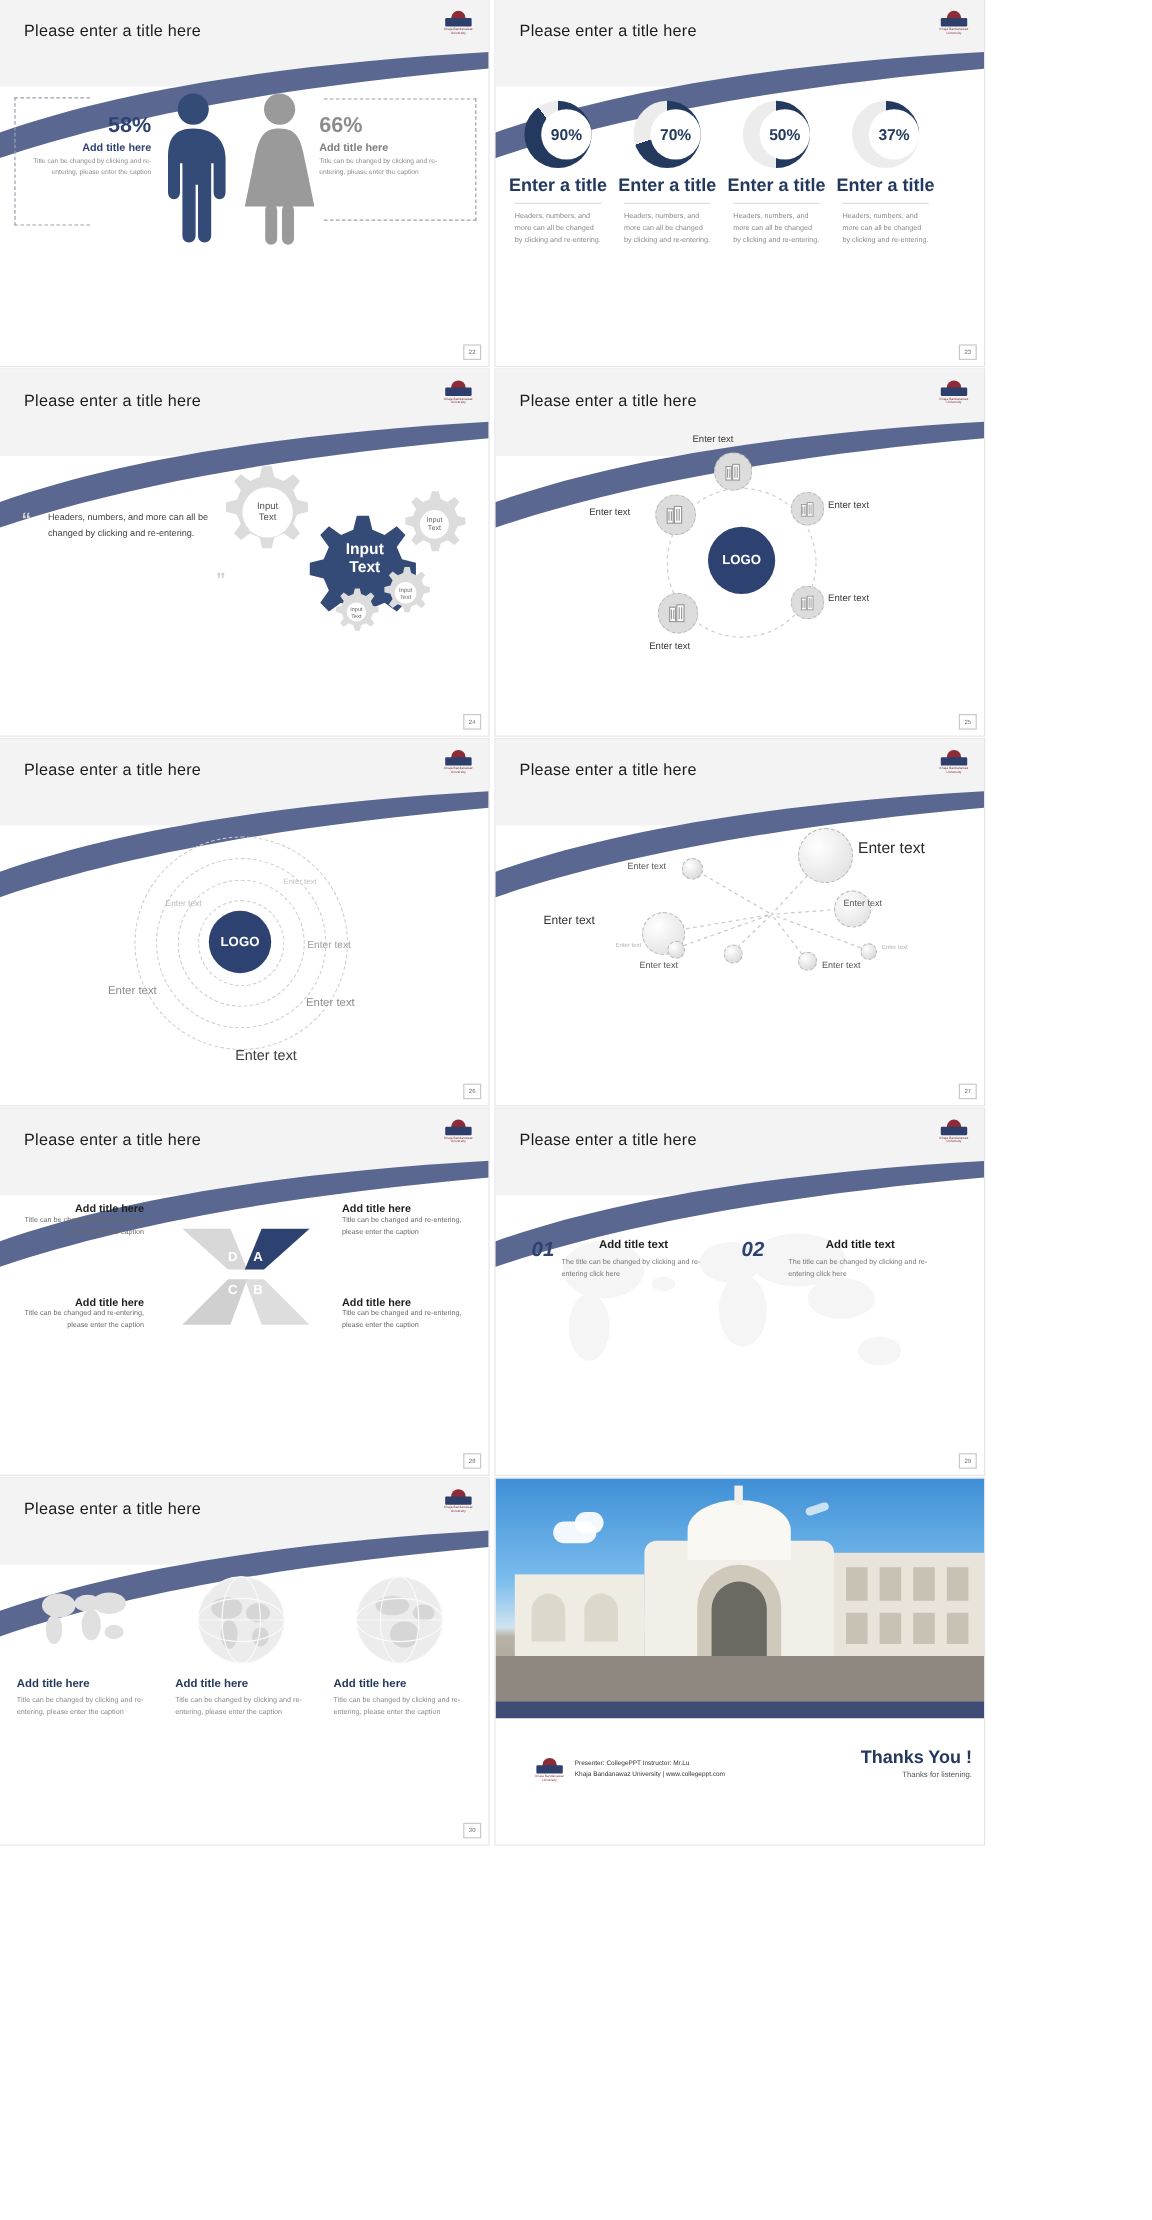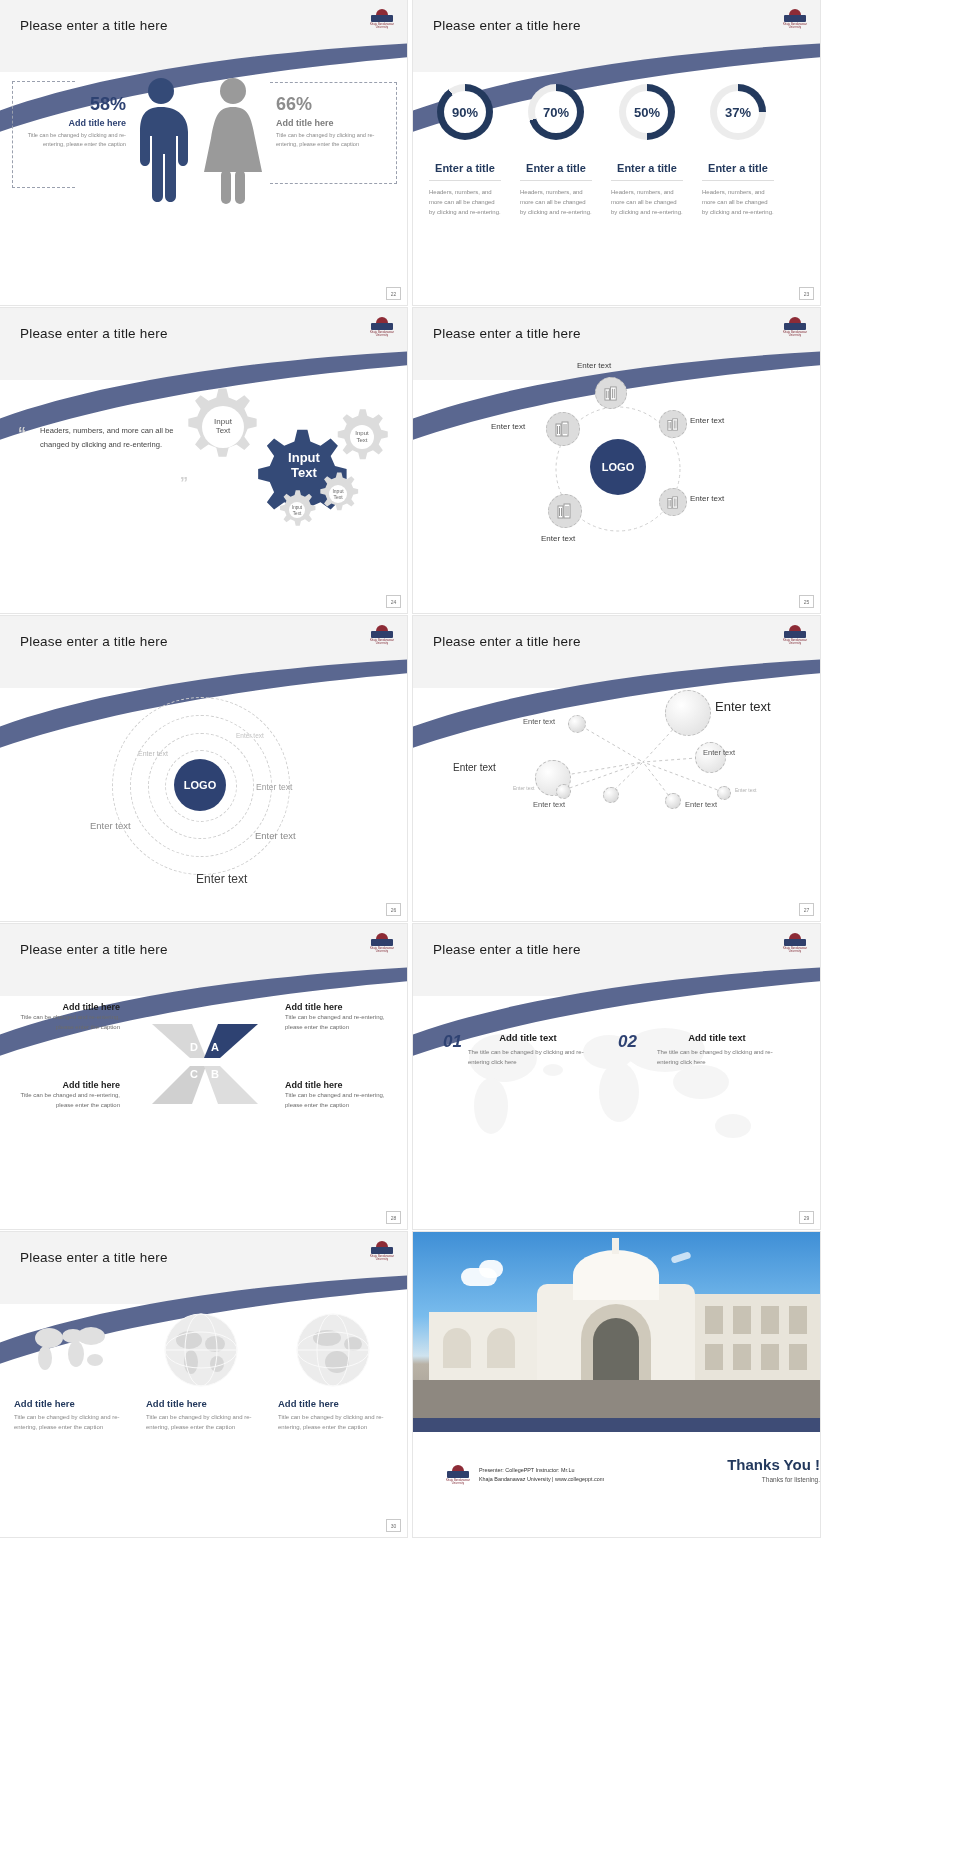--- a/index.html
+++ b/index.html
@@ -21,24 +21,24 @@
   .pg{position:absolute;}
   .pct{font-size:18px;font-weight:700;}
   .navy{color:#2e4272;}
   .gry{color:#8c8c8c;}
   .addt{font-size:9px;font-weight:700;color:#2e4272;margin-top:3px;}
   .addt.g{color:#7d7d7d;}
   .cap{font-size:5.6px;color:#8a8a8a;line-height:9px;margin-top:3px;}
   .dashbox{position:absolute;border:1px dashed #9aa0ae;}
 
   
-  .donut{width:56px;height:56px;border-radius:50%;display:flex;align-items:center;justify-content:center;position:relative;}
+  .donut{width:56px;height:56px;border-radius:50%;display:flex;align-items:center;justify-content:flex-end;position:relative;}
   .donut .inner{width:42px;height:42px;border-radius:50%;background:#fff;display:flex;align-items:center;justify-content:center;font-size:13px;font-weight:700;color:#23395d;}
   .dcol{width:88px;display:flex;flex-direction:column;align-items:center;}
-  .dtitle{font-size:11px;font-weight:700;color:#23395d;margin-top:22px;}
+  .dtitle{font-size:15px;font-weight:700;color:#23395d;margin-top:6px;}
   .drule{width:72px;height:1px;background:#ddd;margin:6px 0 6px;}
   .dtext{font-size:6px;color:#8a8a8a;line-height:10px;text-align:left;width:72px;}
   .quote{font-size:16px;color:#d2d2d2;font-weight:700;line-height:8px;}
   .qtext{font-size:7.6px;color:#444;line-height:14px;}
 
   
   .hub{position:absolute;border-radius:50%;background:#2e4272;color:#fff;display:flex;align-items:center;justify-content:center;font-weight:700;}
   .node{position:absolute;border-radius:50%;background:#dcdcdc;border:1px dashed #bbb;display:flex;align-items:center;justify-content:center;}
   .nlbl{position:absolute;font-size:8px;color:#3a3a3a;white-space:nowrap;}
   .ring{position:absolute;border:1px dashed #cfcfcf;border-radius:50%;}
@@ -87,21 +87,21 @@
         <circle cx="31" cy="15" r="13" fill="#9a9a9a"></circle>
         <path d="M31 31 C16 31 13 40 9 62 L2 96 L60 96 L53 62 C49 40 46 31 31 31 Z" fill="#9a9a9a"></path>
         <rect x="19" y="94" width="10" height="34" rx="5" fill="#9a9a9a"></rect>
         <rect x="33" y="94" width="10" height="34" rx="5" fill="#9a9a9a"></rect>
       </svg>
       <div class="pg" style="left:22px;top:38px;width:104px;text-align:right;">
         <div class="pct navy">58%</div>
         <div class="addt">Add title here</div>
         <div class="cap">Title can be changed by clicking and re-entering, please enter the caption</div>
       </div>
-      <div class="pg" style="left:276px;top:38px;width:118px;text-align:left;">
+      <div class="pg" style="left:266px;top:38px;width:118px;text-align:left;">
         <div class="pct gry">66%</div>
         <div class="addt g">Add title here</div>
         <div class="cap">Title can be changed by clicking and re-entering, please enter the caption</div>
       </div>
       <div class="dashbox" style="left:270px;top:26px;width:126px;height:100px;border-left:none;border-top-style:dashed;"></div>
     </div>
     <div class="pageno">22</div>
   </div>
 
   <div class="slide">
@@ -563,20 +563,20 @@
     <div style="position:absolute;left:0;top:200px;width:100%;bottom:0;background:#fff;">
       <div class="logo" style="position:absolute;left:30px;top:32px;right:auto;">
         <div class="dome"></div>
           <div class="bld"></div>
         <div class="txt">Khaja Bandanawaz University</div>
       </div>
       <div style="position:absolute;left:66px;top:34px;">
         <div class="pres">Presenter: CollegePPT    Instructor: Mr.Lu</div>
         <div class="pres">Khaja Bandanawaz University  |  www.collegeppt.com</div>
       </div>
-      <div style="position:absolute;right:0;top:24px;text-align:right;">
+      <div style="position:absolute;right:10px;top:24px;text-align:right;">
         <div class="thanks">Thanks You !</div>
         <div class="thsub">Thanks for listening.</div>
       </div>
     </div>
   </div>
 
 </div>
 
 </body></html>

